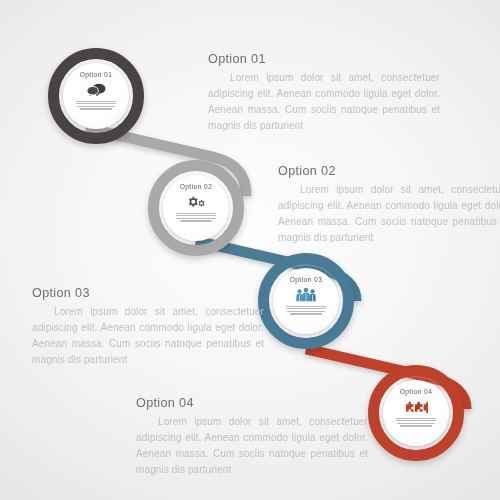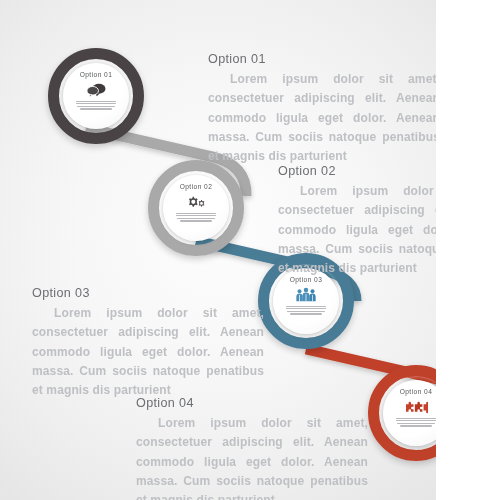--- a/index.html
+++ b/index.html
@@ -6,21 +6,21 @@
 
   html, body {
     width: 500px;
     height: 500px;
     overflow: hidden;
     font-family: "Liberation Sans", sans-serif;
   }
 
   #stage {
     position: relative;
-    width: 436px;
+    width: 500px;
     height: 500px;
     background:
       radial-gradient(ellipse 78% 68% at 50% 46%, #fdfdfd 0%, #f7f7f7 42%, #eeeeee 76%, #e6e6e6 100%);
     overflow: hidden;
   }
 
   
   #pathLayer {
     position: absolute;
     left: 0; top: 0;
@@ -107,27 +107,26 @@
     width: 232px;
   }
   .block-title {
     font-size: 12.6px;
     color: #6d6e72;
     letter-spacing: 0.35px;
     margin-bottom: 2px;
     line-height: 1.25;
   }
   .block-body {
-    font-size: 12px;
+    font-size: 10px;
     line-height: 1.62;
     color: #bfc0c4;
     text-align: justify;
     text-indent: 22px;
     letter-spacing: 0.12px;
-    font-weight: bold;
   }
   .block.align-right .block-title { text-align: left; }
   .block.align-left  { text-align: left; }
 </style>
 </head>
 <body>
 
 <div id="stage">
 
   <svg id="pathLayer" viewBox="0 0 500 500">

